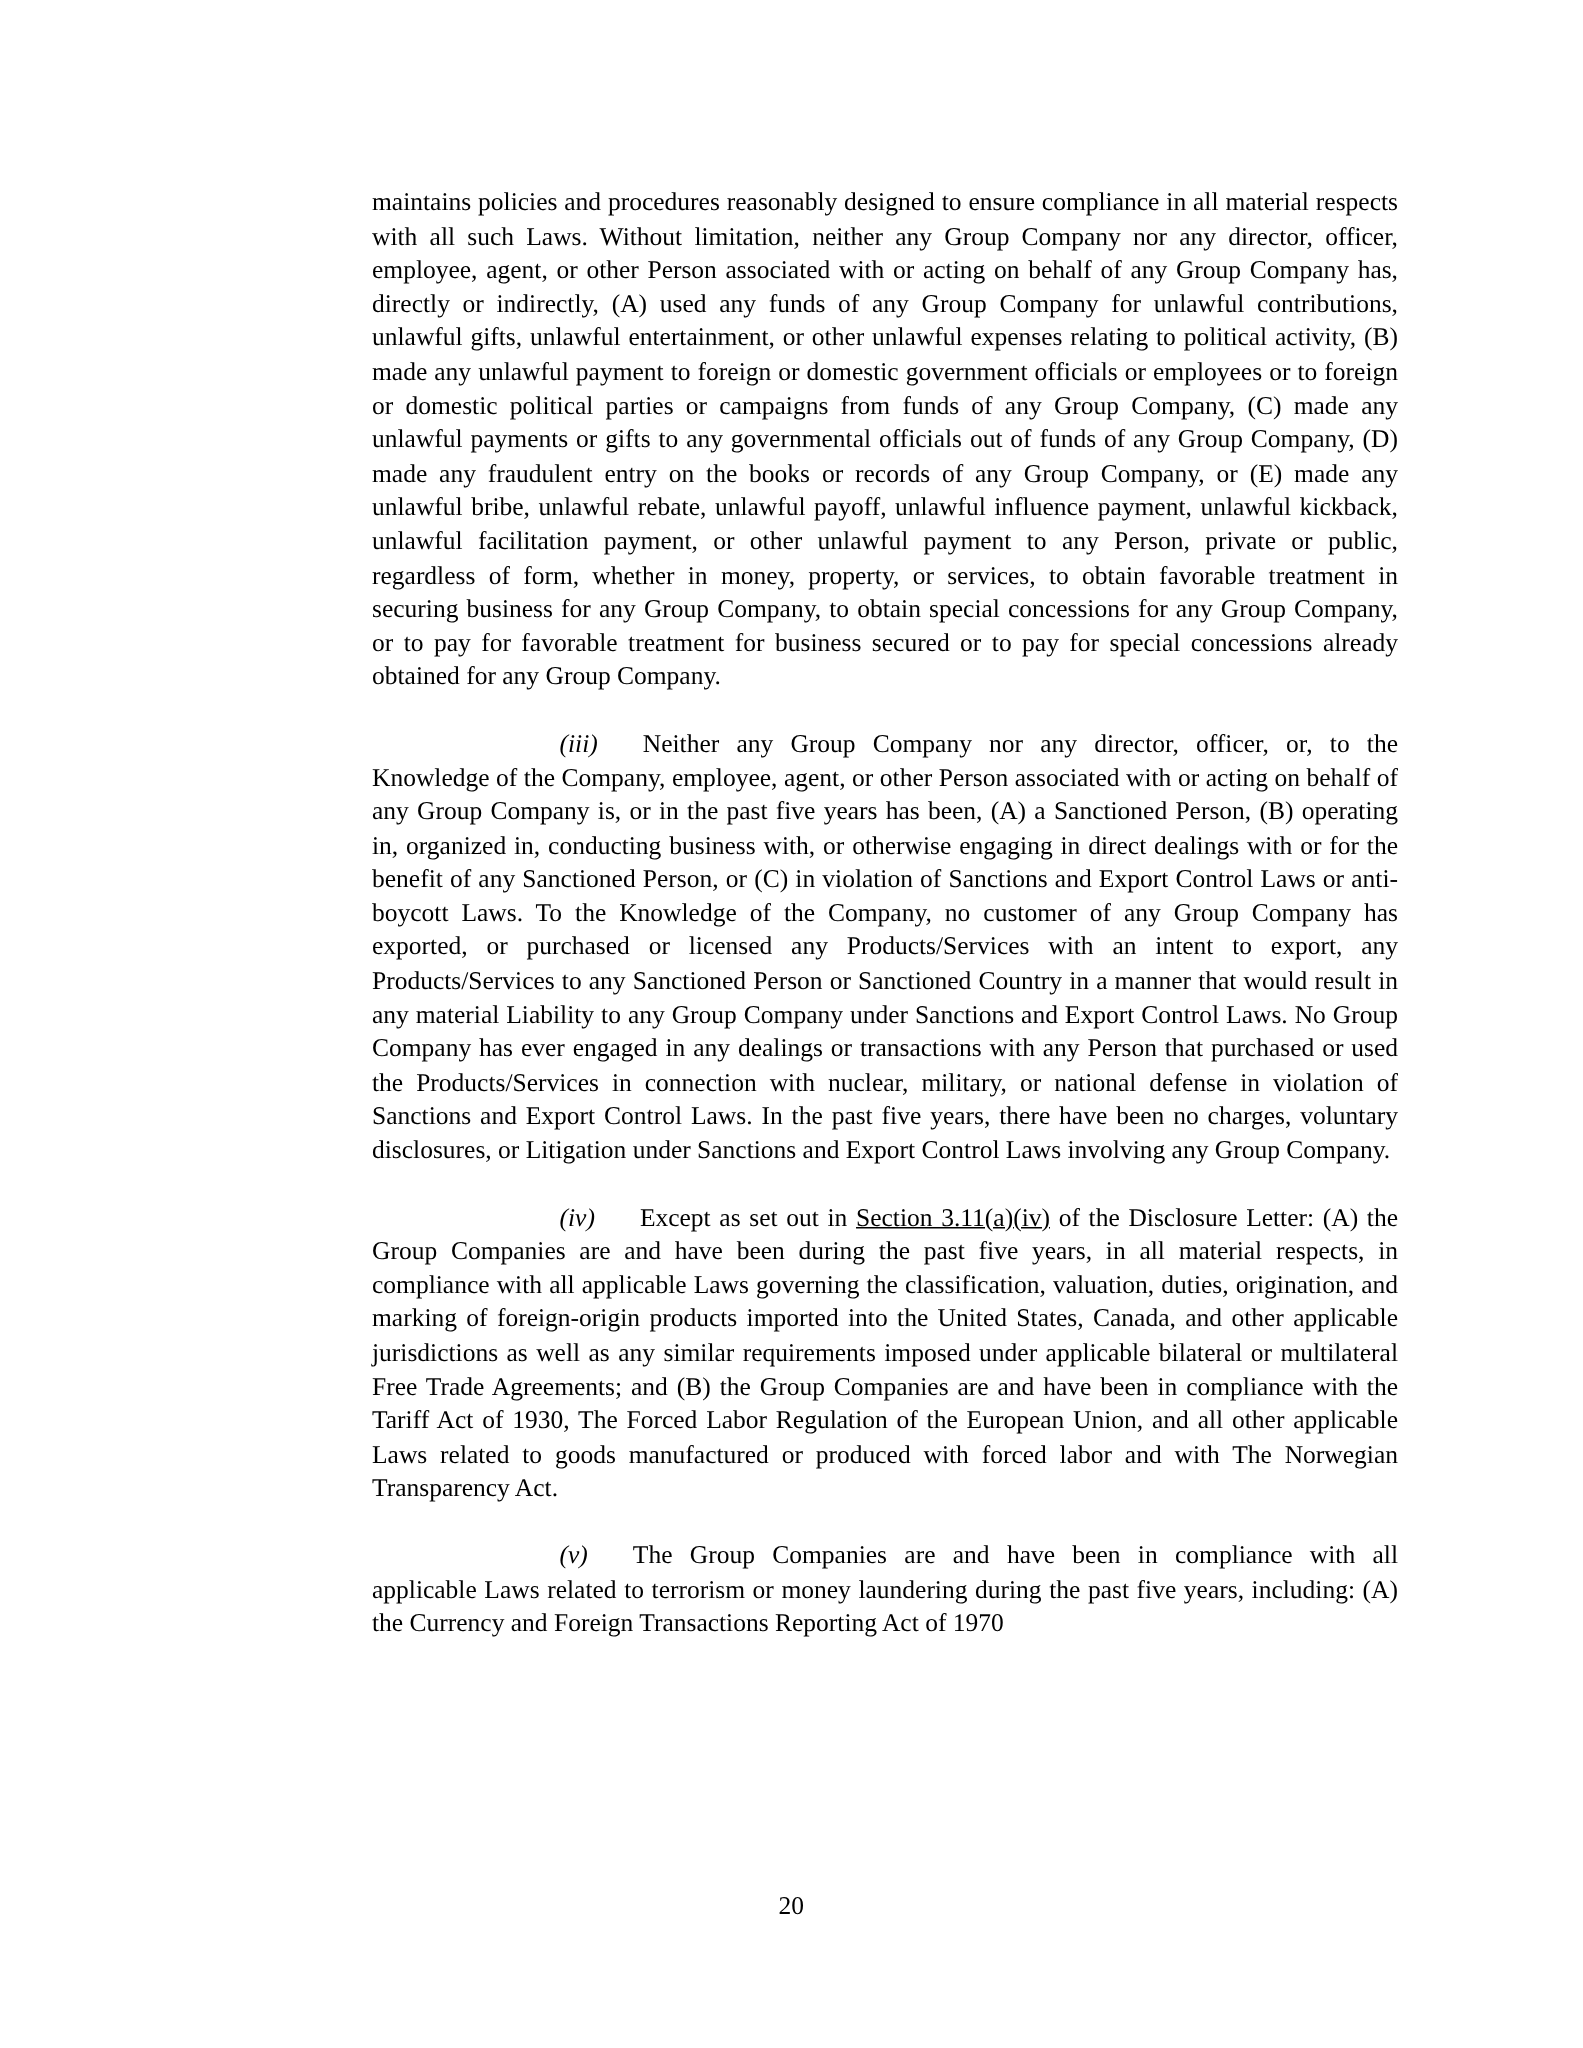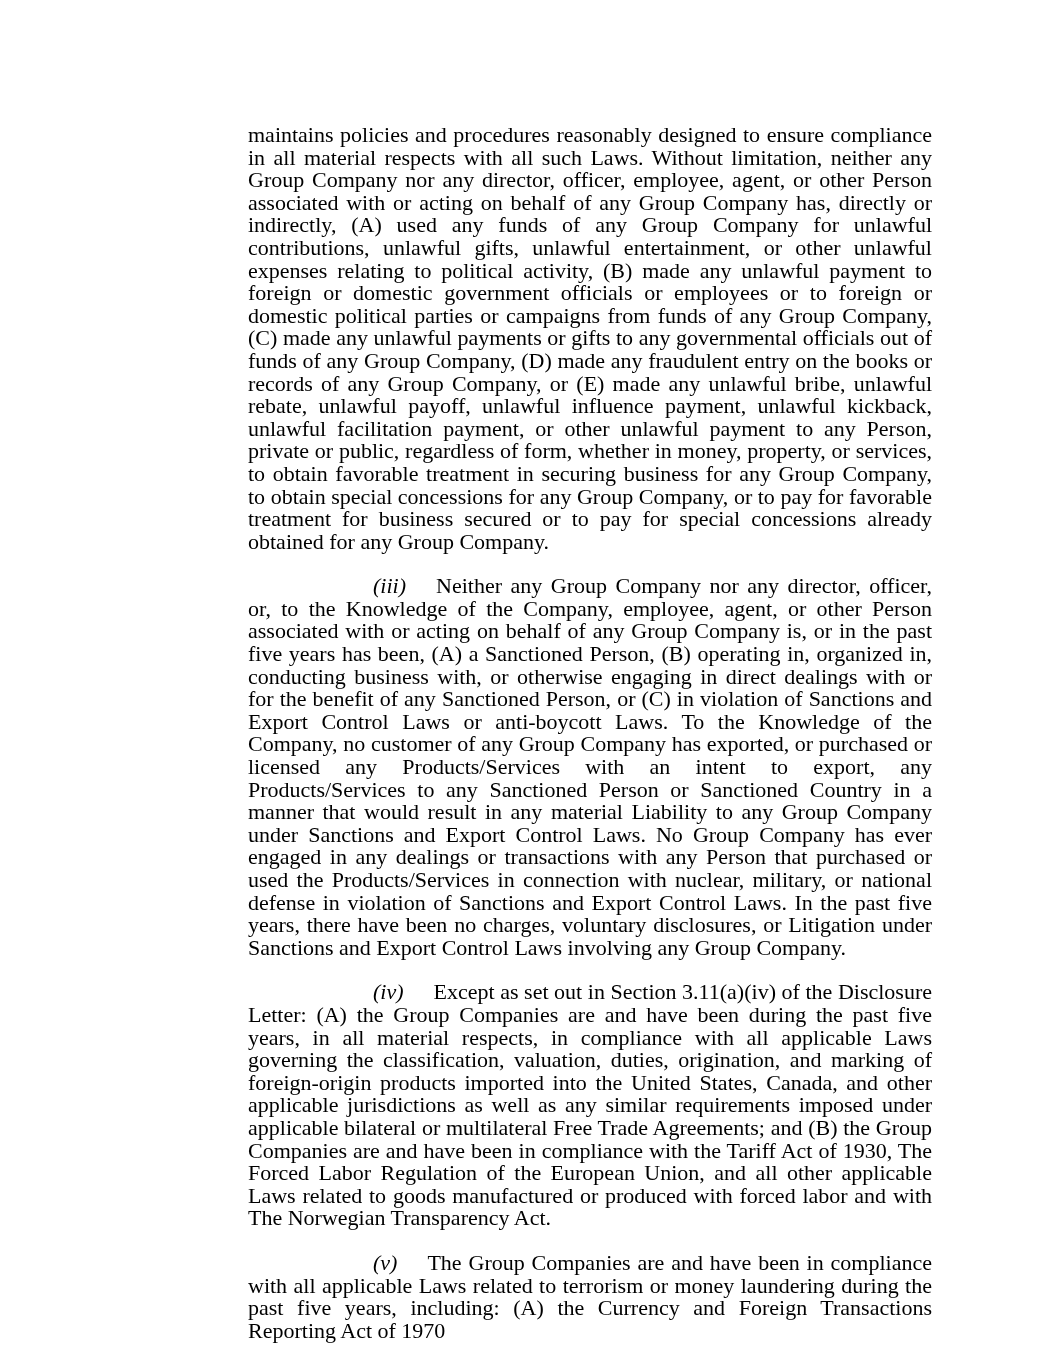--- a/index.html
+++ b/index.html
@@ -12,29 +12,29 @@
     background: #ffffff;
     font-family: "Liberation Serif", "DejaVu Serif", serif;
     color: #000000;
     overflow: hidden;
   }
   .body-text {
     position: absolute;
     left: 248px;
     top: 124px;
     width: 684px;
-    font-size: 22px;
+    font-size: 17px;
     line-height: 22.6px;
     text-align: justify;
   }
   .para { margin-bottom: 22px; }
   .para.numbered { text-indent: 125px; }
   .plabel { white-space: nowrap; font-style: italic; }
   .tab { display: inline-block; width: 30px; }
-  .section-ref { }
+  .section-ref { text-decoration: underline; }
   .page-footer {
     position: absolute;
     left: 0;
     top: 1260px;
     width: 100%;
     text-align: center;
     font-size: 17px;
     line-height: 22.6px;
   }
 </style>
@@ -47,13 +47,14 @@
     <p class="para continuation"><span>maintains policies and procedures reasonably designed to ensure compliance in all material respects with all such Laws. Without limitation, neither any Group Company nor any director, officer, employee, agent, or other Person associated with or acting on behalf of any Group Company has, directly or indirectly, (A) used any funds of any Group Company for unlawful contributions, unlawful gifts, unlawful entertainment, or other unlawful expenses relating to political activity, (B) made any unlawful payment to foreign or domestic government officials or employees or to foreign or domestic political parties or campaigns from funds of any Group Company, (C) made any unlawful payments or gifts to any governmental officials out of funds of any Group Company, (D) made any fraudulent entry on the books or records of any Group Company, or (E) made any unlawful bribe, unlawful rebate, unlawful payoff, unlawful influence payment, unlawful kickback, unlawful facilitation payment, or other unlawful payment to any Person, private or public, regardless of form, whether in money, property, or services, to obtain favorable treatment in securing business for any Group Company, to obtain special concessions for any Group Company, or to pay for favorable treatment for business secured or to pay for special concessions already obtained for any Group Company.</span></p>
 
     <p class="para numbered"><span class="plabel">(iii)</span><span class="tab"></span><span>Neither any Group Company nor any director, officer, or, to the Knowledge of the Company, employee, agent, or other Person associated with or acting on behalf of any Group Company is, or in the past five years has been, (A) a Sanctioned Person, (B) operating in, organized in, conducting business with, or otherwise engaging in direct dealings with or for the benefit of any Sanctioned Person, or (C) in violation of Sanctions and Export Control Laws or anti-boycott Laws. To the Knowledge of the Company, no customer of any Group Company has exported, or purchased or licensed any Products/Services with an intent to export, any Products/Services to any Sanctioned Person or Sanctioned Country in a manner that would result in any material Liability to any Group Company under Sanctions and Export Control Laws. No Group Company has ever engaged in any dealings or transactions with any Person that purchased or used the Products/Services in connection with nuclear, military, or national defense in violation of Sanctions and Export Control Laws. In the past five years, there have been no charges, voluntary disclosures, or Litigation under Sanctions and Export Control Laws involving any Group Company.</span></p>
 
     <p class="para numbered"><span class="plabel">(iv)</span><span class="tab"></span><span>Except as set out in </span><span class="section-ref">Section 3.11(a)(iv)</span><span> of the Disclosure Letter: (A) the Group Companies are and have been during the past five years, in all material respects, in compliance with all applicable Laws governing the classification, valuation, duties, origination, and marking of foreign-origin products imported into the United States, Canada, and other applicable jurisdictions as well as any similar requirements imposed under applicable bilateral or multilateral Free Trade Agreements; and (B) the Group Companies are and have been in compliance with the Tariff Act of 1930, The Forced Labor Regulation of the European Union, and all other applicable Laws related to goods manufactured or produced with forced labor and with The Norwegian Transparency Act.</span></p>
 
     <p class="para numbered"><span class="plabel">(v)</span><span class="tab"></span><span>The Group Companies are and have been in compliance with all applicable Laws related to terrorism or money laundering during the past five years, including: (A) the Currency and Foreign Transactions Reporting Act of 1970</span></p>
 
   </div>
 
+  <div class="page-footer">20</div>
 </div>
 
 </body></html>

